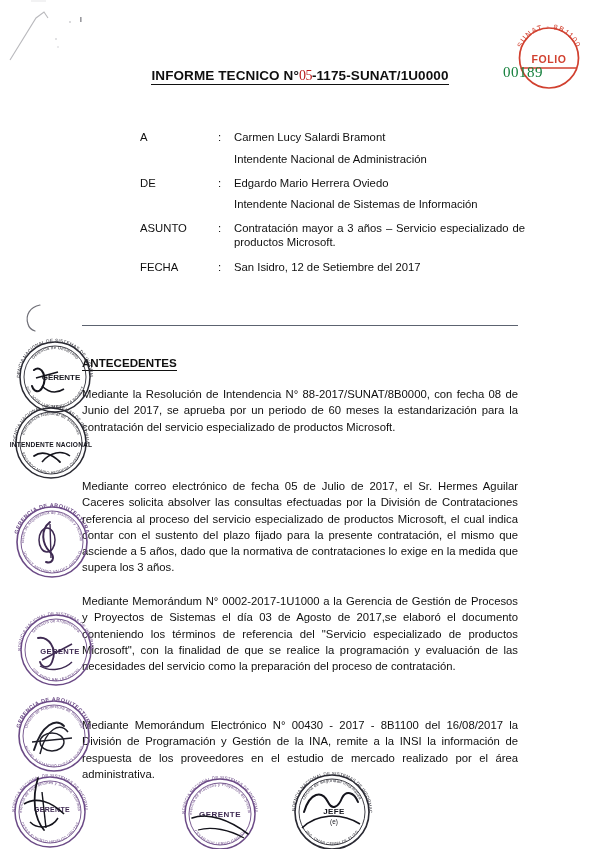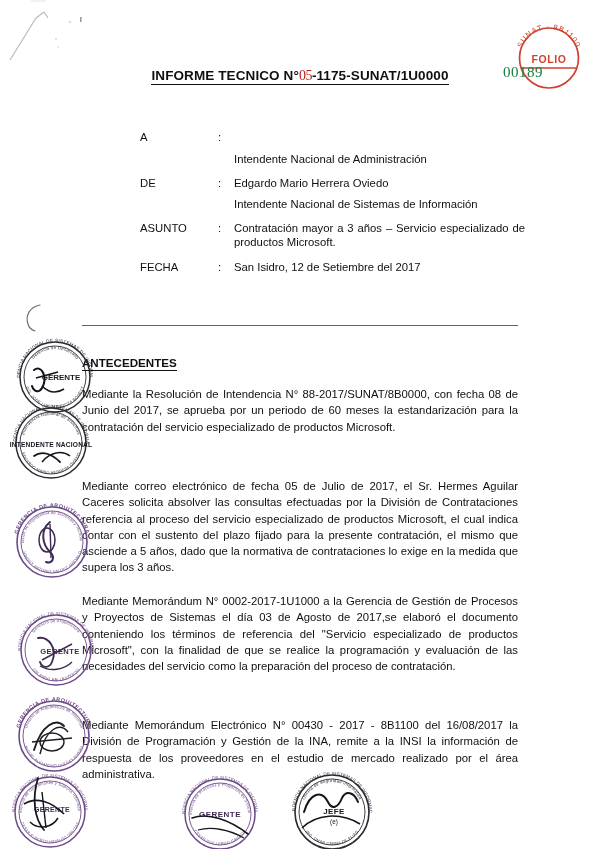--- a/index.html
+++ b/index.html
@@ -168,20 +168,21 @@
     <span class="titleline">
       <span>INFORME TECNICO N°</span><span class="hand-num">05</span><span>-1175-SUNAT/1U0000</span>
     </span>
   </div>
 
   <div class="fields">
 
     <div class="field-row">
       <div class="field-label">A</div>
       <div class="field-colon">:</div>
+      <div class="field-value">Carmen Lucy Salardi Bramont</div>
     </div>
     <div class="field-sub">Intendente Nacional de Administración</div>
 
     <div class="field-row">
       <div class="field-label">DE</div>
       <div class="field-colon">:</div>
       <div class="field-value">Edgardo Mario Herrera Oviedo</div>
     </div>
     <div class="field-sub">Intendente Nacional de Sistemas de Información</div>
 

